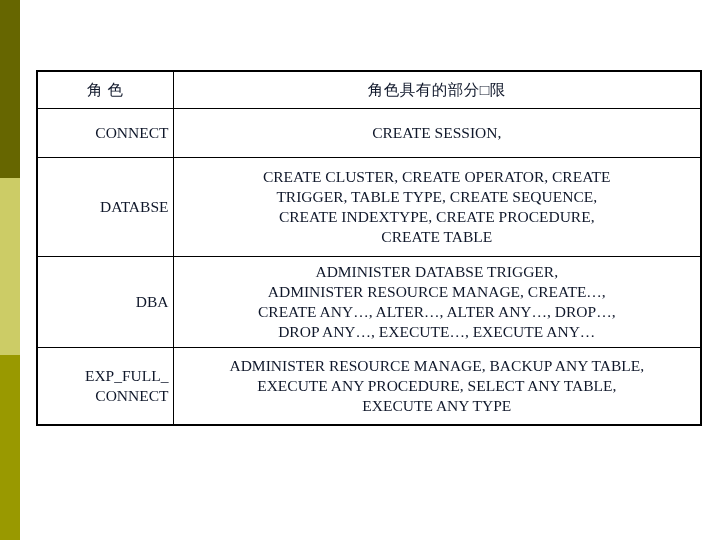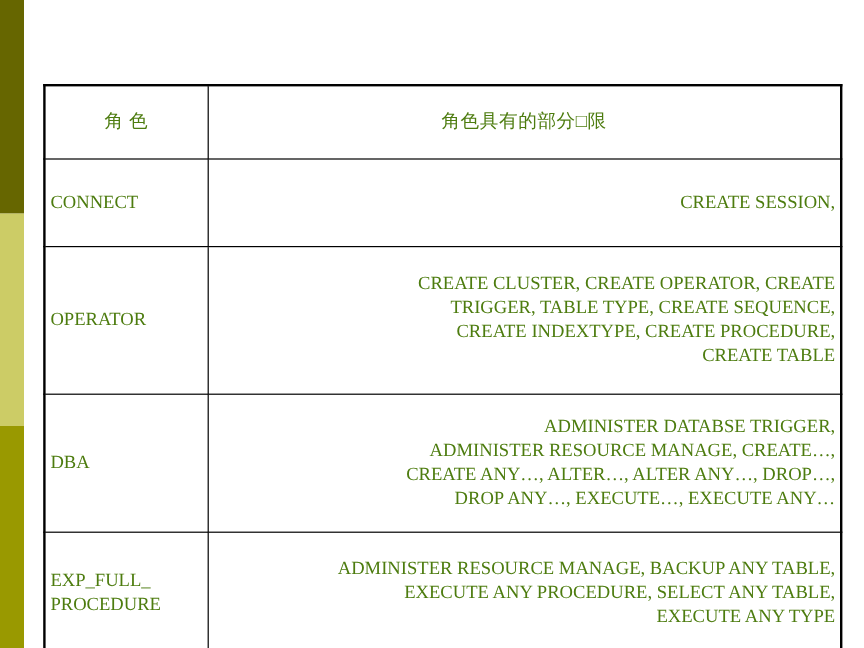--- a/index.html
+++ b/index.html
@@ -54,43 +54,43 @@
   #roles-table col.c-role { width: 136px; }
   #roles-table col.c-priv { width: 528px; }
 
   #roles-table td,
   #roles-table th {
     border: 1px solid #000000;
     vertical-align: middle;
     font-weight: normal;
     font-size: 15.5px;
     line-height: 1.30;
-    color: #4d7c0f;
-    padding: 15px 4px;
+    color: #0f172a;
+    padding: 3px 4px;
   }
 
   
   .hdr-cell {
     text-align: center;
     font-size: 16.5px;
     height: 30px;
     letter-spacing: 0.5px;
   }
 
   
   .role-cell {
-    text-align: left;
+    text-align: right;
     padding-left: 14px;
     white-space: pre-line;
   }
   .role-cell.indent-more { padding-left: 18px; }
 
   
   .priv-cell {
-    text-align: right;
+    text-align: center;
     padding-left: 6px;
     white-space: pre-line;
   }
   .priv-cell.indent-more { padding-left: 22px; }
   tr.r-connect  td { height: 42px; }
   tr.r-resource td { height: 92px; }
   tr.r-dba      td { height: 84px; }
   tr.r-exp      td { height: 70px; }
   tr.r-imp      td { height: 64px; }
 </style>
@@ -115,38 +115,38 @@
         <th class="hdr-cell hdr-role">角  色</th>
         <th class="hdr-cell hdr-priv">角色具有的部分□限</th>
       </tr>
 
       <tr class="r-connect">
         <td class="role-cell">CONNECT</td>
         <td class="priv-cell">CREATE SESSION,</td>
       </tr>
 
       <tr class="r-resource">
-        <td class="role-cell indent-more">OPERATOR</td>
+        <td class="role-cell indent-more">DATABSE</td>
         <td class="priv-cell indent-more">CREATE CLUSTER,  CREATE OPERATOR,  CREATE
 TRIGGER,  TABLE TYPE,  CREATE SEQUENCE,
 CREATE INDEXTYPE,  CREATE PROCEDURE,
 CREATE TABLE</td>
       </tr>
 
       <tr class="r-dba">
         <td class="role-cell">DBA</td>
         <td class="priv-cell">ADMINISTER DATABSE TRIGGER,
 ADMINISTER RESOURCE MANAGE,  CREATE…,
 CREATE ANY…,  ALTER…,  ALTER ANY…,  DROP…,
 DROP ANY…,  EXECUTE…,  EXECUTE ANY…</td>
       </tr>
 
       <tr class="r-exp">
         <td class="role-cell">EXP_FULL_
-PROCEDURE</td>
+CONNECT</td>
         <td class="priv-cell">ADMINISTER RESOURCE MANAGE,  BACKUP ANY TABLE,
 EXECUTE ANY PROCEDURE,  SELECT ANY TABLE,
 EXECUTE ANY TYPE</td>
       </tr>
 
     </tbody>
   </table>
 
 </div>
 

